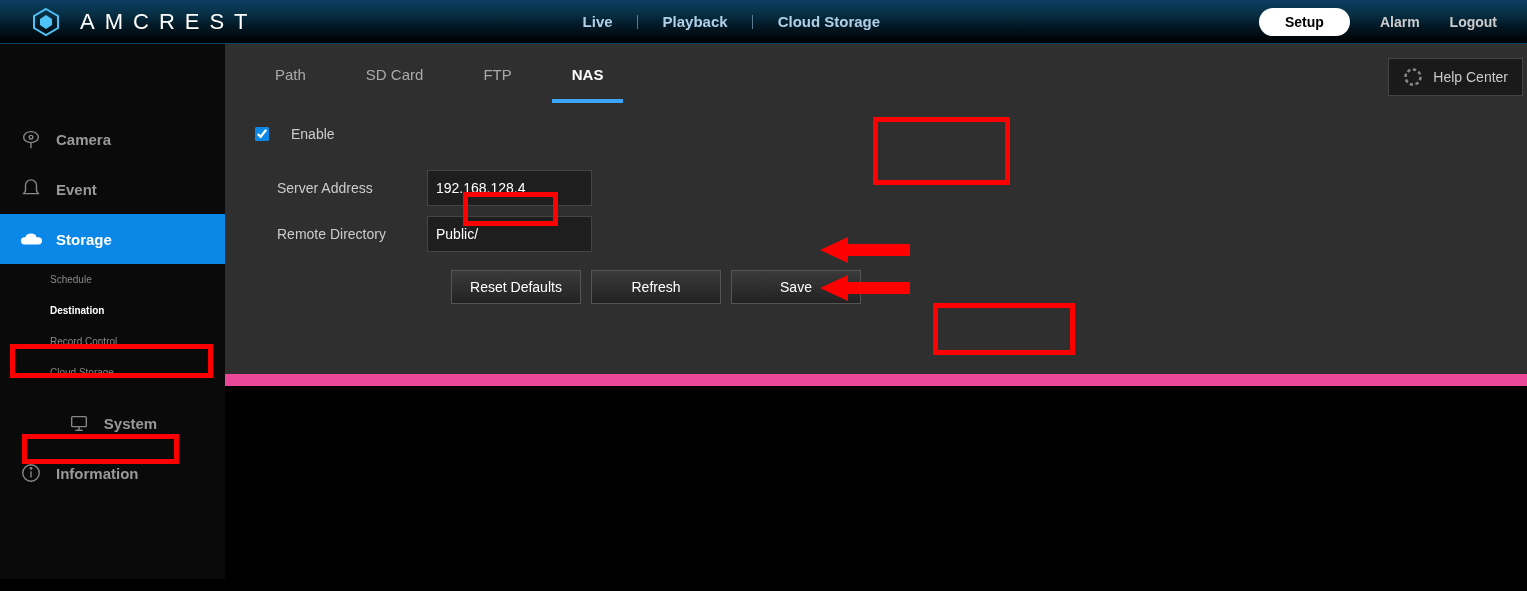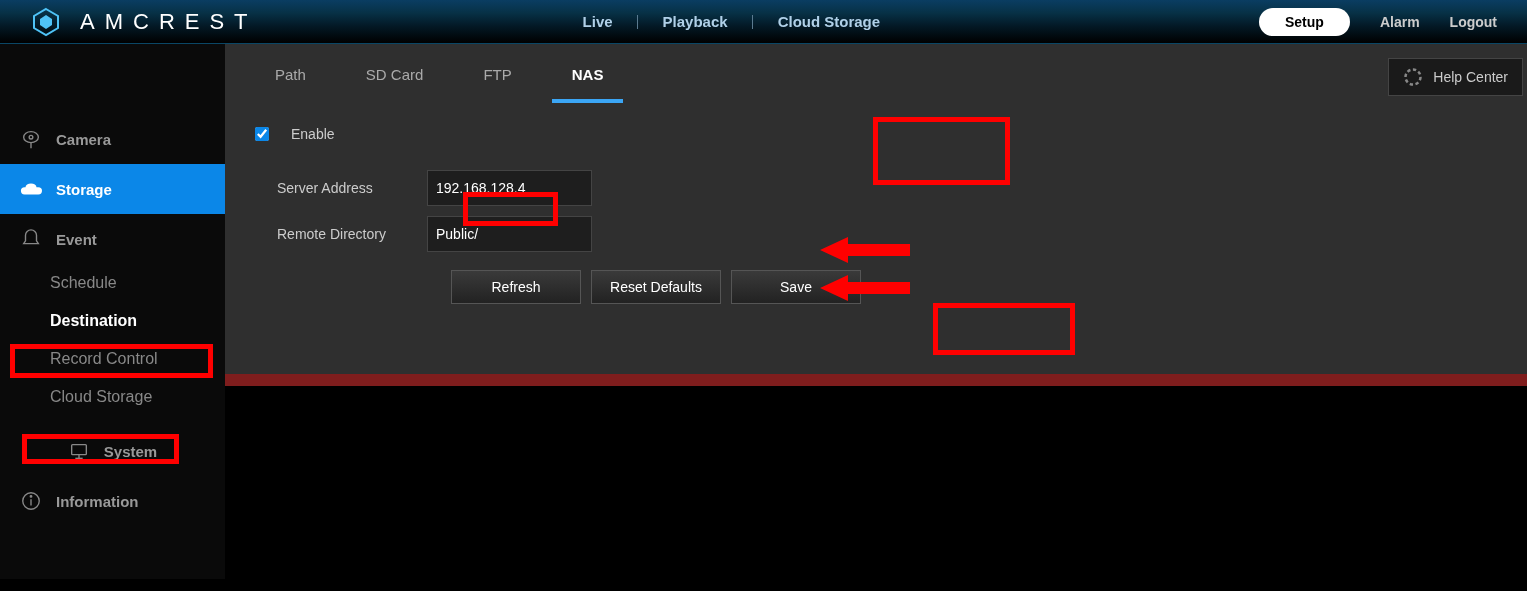--- a/index.html
+++ b/index.html
@@ -140,32 +140,32 @@
       width: 22px;
       height: 22px;
       margin-right: 14px;
       display: flex;
       align-items: center;
       justify-content: center;
     }
     .sidebar-subitem {
       padding: 10px 20px 10px 50px;
       color: #888;
-      font-size: 16px;
+      font-size: 10px;
       cursor: pointer;
     }
     .sidebar-subitem.active {
       color: #fff;
       font-weight: bold;
     }
     
     
     .content {
       flex: 1;
-      background: #7f1d1d;
+      background: #ec4899;
       position: relative;
     }
     .content-inner {
       background: #2f2f2f;
       margin: 0 0 0 0;
       height: 330px;
     }
     
     
     .tabs {
@@ -324,35 +324,35 @@
     <div class="sidebar-item">
       <span class="sidebar-icon">
         <svg viewBox="0 0 24 24" stroke="#888" stroke-width="1.5" fill="none">
             <ellipse cx="12" cy="10" rx="8" ry="6"></ellipse>
             <circle cx="12" cy="10" r="2"></circle>
             <line x1="12" y1="16" x2="12" y2="22"></line>
           </svg>
       </span>
       <span>Camera</span>
     </div>
+    <div class="sidebar-item">
+      <span class="sidebar-icon">
+        <svg viewBox="0 0 24 24" stroke="#888" stroke-width="1.5" fill="none">
+            <path d="M6 8 a6 6 0 0 1 12 0 v6 l2 3 H4 l2-3 Z"></path>
+          </svg>
+      </span>
+      <span>Event</span>
+    </div>
     <div class="sidebar-item active">
       <span class="sidebar-icon">
         <svg viewBox="0 0 24 24" fill="#fff">
             <path d="M6 10 a6 4 0 0 1 12 0 h2 a4 4 0 0 1 0 8 H5 a4 4 0 0 1 0-8 Z"></path>
           </svg>
       </span>
       <span>Storage</span>
-    </div>
-    <div class="sidebar-item">
-      <span class="sidebar-icon">
-        <svg viewBox="0 0 24 24" stroke="#888" stroke-width="1.5" fill="none">
-            <path d="M6 8 a6 6 0 0 1 12 0 v6 l2 3 H4 l2-3 Z"></path>
-          </svg>
-      </span>
-      <span>Event</span>
     </div>
 
     <div class="sidebar-subitem">Schedule</div>
     <div class="sidebar-subitem active">Destination</div>
     <div class="sidebar-subitem">Record Control</div>
     <div class="sidebar-subitem">Cloud Storage</div>
 
     <div class="sidebar-item" style="margin-top:10px;justify-content:center;">
       <span class="sidebar-icon">
         <svg viewBox="0 0 24 24" stroke="#888" stroke-width="1.5" fill="none">
@@ -404,22 +404,22 @@
           <span class="form-label">Server Address</span>
           <input type="text" class="form-input" value="192.168.128.4" style="">
         </div>
 
         <div class="form-row">
           <span class="form-label">Remote Directory</span>
           <input type="text" class="form-input" value="Public/" style="">
         </div>
 
         <div class="button-row">
+          <button class="btn">Reset Defaults</button>
           <button class="btn">Refresh</button>
-          <button class="btn">Reset Defaults</button>
           <button class="btn">Save</button>
         </div>
       </div>
 
     </div>
   </div>
 </div>
 
 <div class="bottom-black"></div>
 

